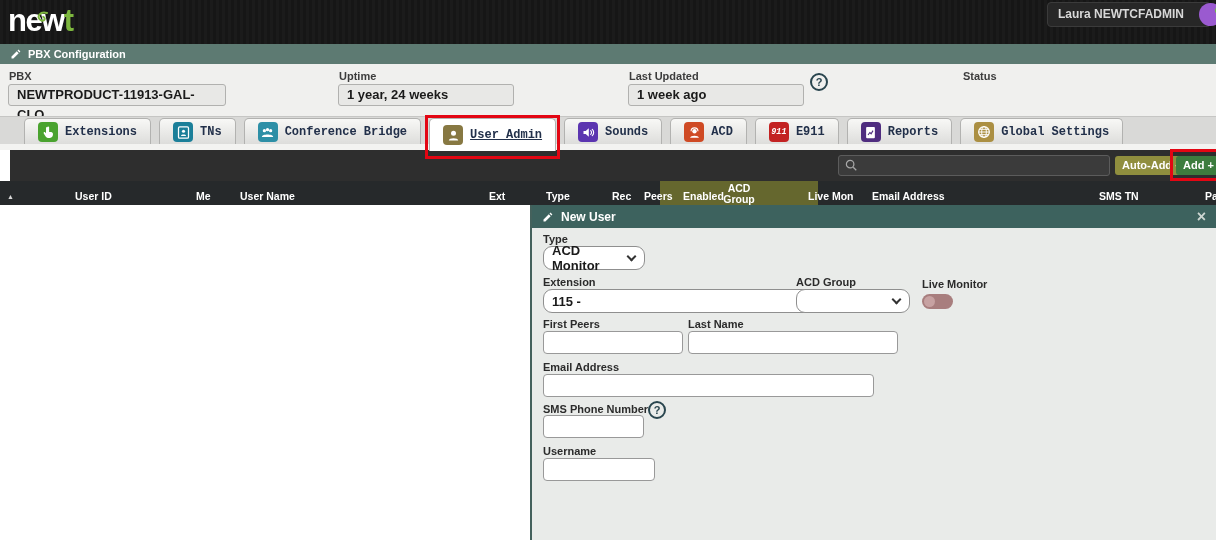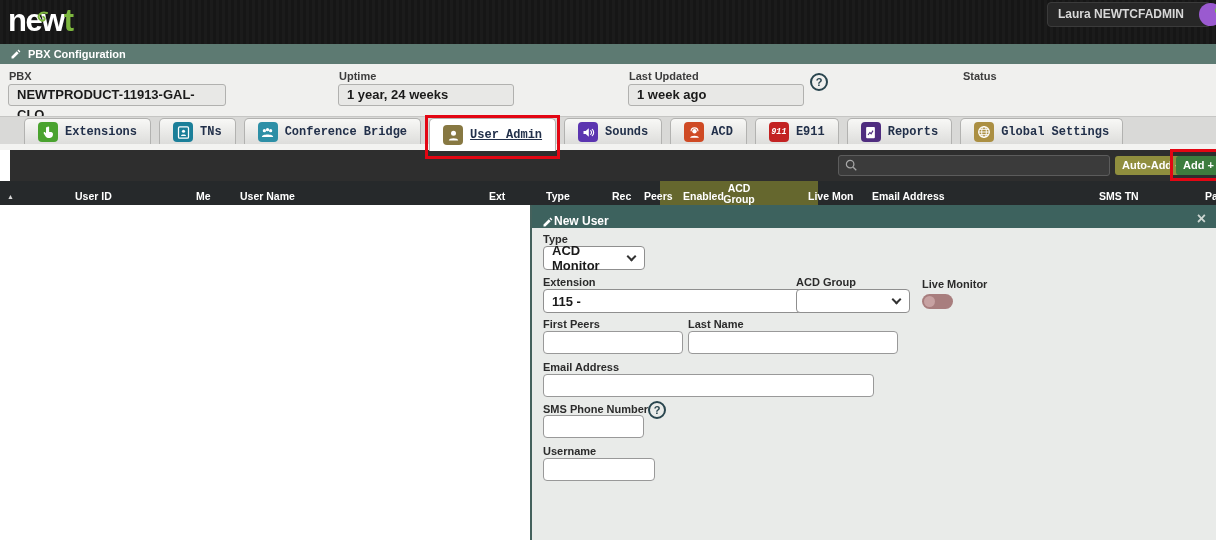--- a/index.html
+++ b/index.html
@@ -81,25 +81,25 @@
     background:#65672e; text-align:center; }
   .acdblock .l1 { position:absolute; left:0; right:0; top:1px; color:#fff;
     font-size:10.5px; font-weight:bold; }
   .acdblock .l2 { position:absolute; left:0; right:0; top:12px; color:#fff;
     font-size:10.5px; font-weight:bold; }
   .sorticon { position:absolute; left:7px; bottom:5px; color:#d8d8d8; font-size:7px; }
 
   
   .dialog { position:absolute; left:530px; top:205px; width:686px; height:335px;
     background:#e9ebe9; border-left:2px solid #44615c; }
-  .dhead { height:23px; background:#3d625e; display:flex; align-items:flex-end; 
+  .dhead { height:23px; background:#3d625e; display:flex; align-items:center; gap:7px;
     padding:0 10px; color:#fff; font-size:12px; font-weight:bold; }
   .dclose { margin-left:auto; color:#cdd6d2; font-size:16px; font-weight:bold; cursor:pointer; }
   .dlabel { position:absolute; font-size:11px; font-weight:600; color:#2b2b2b; white-space:nowrap; }
-  .sel { position:absolute; background:#fff; border:1px solid #8f8f8f; border-radius:4px;
+  .sel { position:absolute; background:#fff; border:1px solid #8f8f8f; border-radius:9px;
     height:24px; display:flex; align-items:center; font-size:13px; font-weight:bold;
     color:#1a1a1a; padding:0 24px 0 8px; cursor:pointer; }
   .chev { position:absolute; right:9px; top:8px; width:7px; height:7px;
     border-right:2px solid #333; border-bottom:2px solid #333; transform:rotate(45deg); margin-top:-2px; }
   .inp { position:absolute; height:23px; border:1px solid #999; border-radius:4px;
     background:#fff; padding:0 6px; font-family:"Liberation Sans",sans-serif;
     font-weight:bold; font-size:13px; outline:none; }
   .toggle { position:absolute; width:31px; height:15px; border-radius:8px;
     background:#a87e7e; cursor:pointer; }
   .knob { position:absolute; left:2px; top:2px; width:11px; height:11px;

